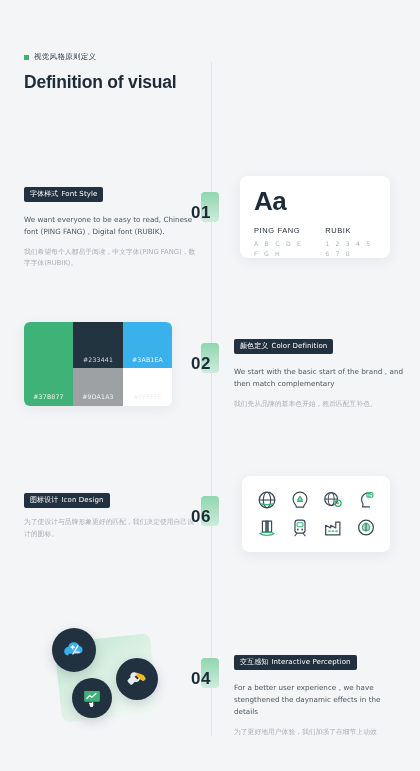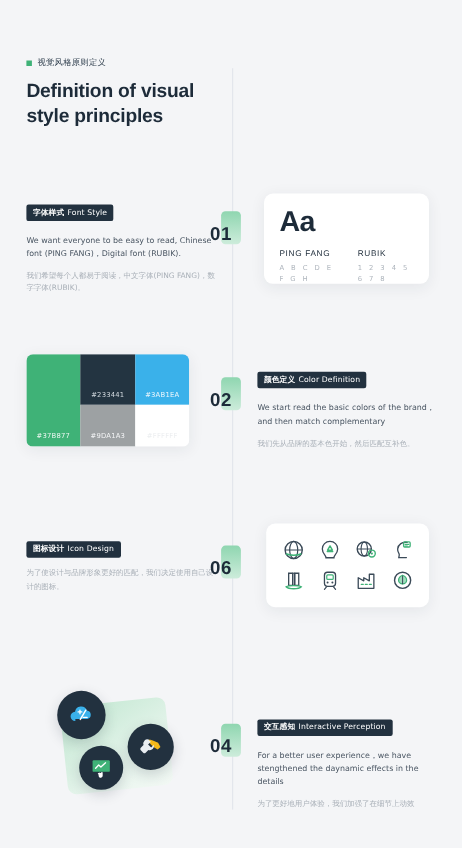--- a/index.html
+++ b/index.html
@@ -40,21 +40,21 @@
   .tag {
     display: inline-block;
     background: #22313f; color: #ffffff;
     font-size: 7px; line-height: 1;
     padding: 4px 6px 4px 6px;
     border-radius: 2px;
     letter-spacing: .1px;
     white-space: nowrap;
     font-family: "DejaVu Sans", sans-serif;
   }
-  .tag .cn { font-weight: bold; }
+  .tag .cn { font-weight: normal; }
   .tag .en { margin-left: 3px; }
   .desc-en {
     margin-top: 12px;
     font-size: 7.2px; line-height: 1.65; color: #4a5663;
     font-family: "DejaVu Sans", sans-serif;
   }
   .desc-cn {
     margin-top: 9px;
     font-size: 6.8px; line-height: 1.7; color: #a9b0b8;
     font-family: "DejaVu Sans", sans-serif;
@@ -158,21 +158,20 @@
 
 <div class="page">
 
   <div class="header">
     <div class="eyebrow">
       <span class="eyebrow-dot"></span>
       <span class="eyebrow-text">视觉风格原则定义</span>
     </div>
     <div class="title">
       <div>Definition of visual</div>
-      <div>style principles</div>
     </div>
   </div>
 
   <div class="timeline"></div>
 
   <div class="txt-block" id="txt-01">
     <div class="tag">
       <span class="cn">字体样式</span><span class="en">Font Style</span>
     </div>
     <div class="desc-en">We want everyone to be easy to read, Chinese font (PING FANG)，Digital font (RUBIK).</div>
@@ -220,21 +219,21 @@
 
   <div class="badge" id="badge-02">
     <span class="badge-chip"></span>
     <span class="badge-num">02</span>
   </div>
 
   <div class="txt-block" id="txt-02">
     <div class="tag">
       <span class="cn">颜色定义</span><span class="en">Color Definition</span>
     </div>
-    <div class="desc-en">We start read the basic colors of the brand，and then match complementary</div>
+    <div class="desc-en">We start with the basic start of the brand，and then match complementary</div>
     <div class="desc-cn">我们先从品牌的基本色开始，然后匹配互补色。</div>
   </div>
 
   <div class="txt-block" id="txt-03">
     <div class="tag">
       <span class="cn">图标设计</span><span class="en">Icon Design</span>
     </div>
     <div class="desc-cn">为了使设计与品牌形象更好的匹配，我们决定使用自己设计的图标。</div>
   </div>
 

